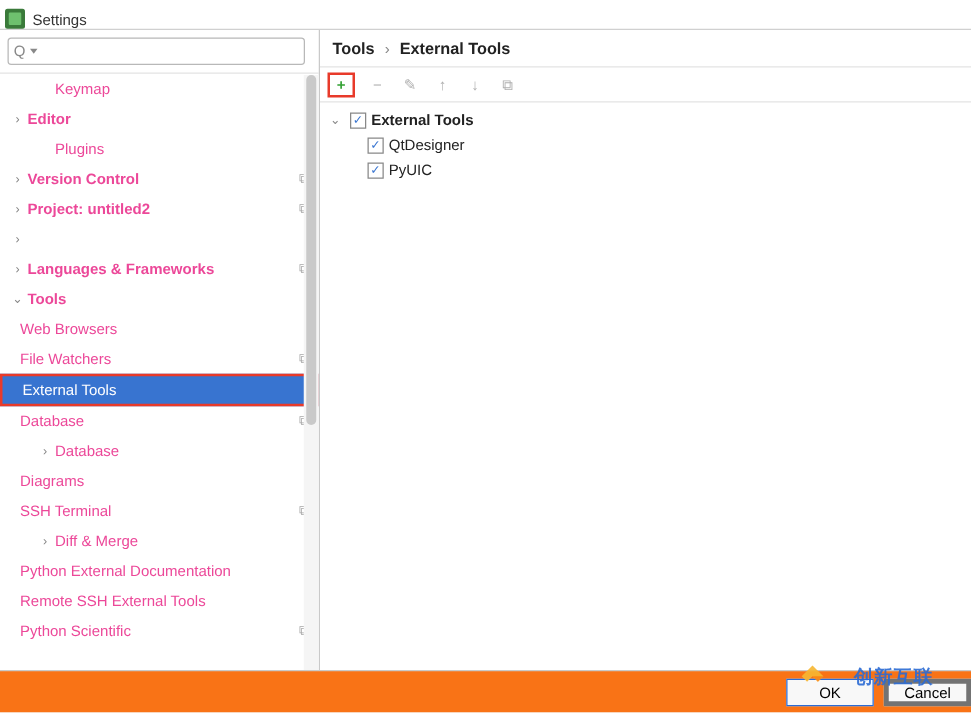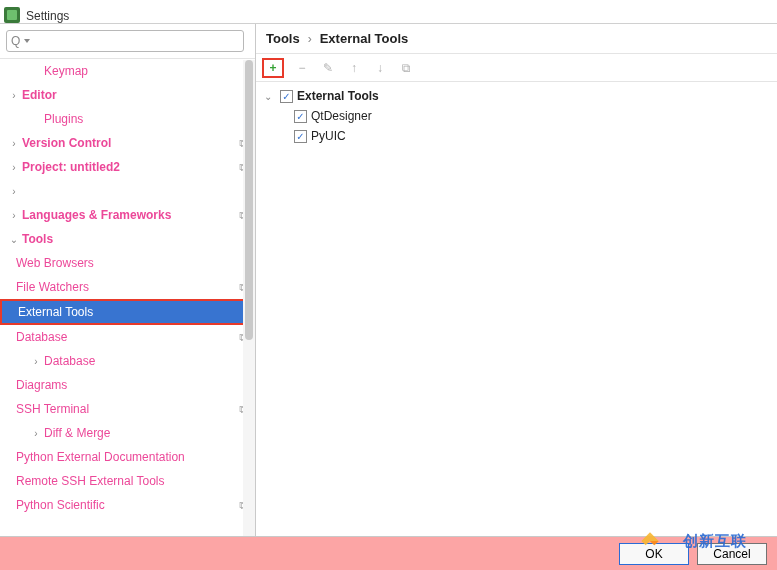--- a/index.html
+++ b/index.html
@@ -48,22 +48,22 @@
 .right-tree { flex: 1; padding: 4px 8px; }
 .rt-row { height: 20px; display: flex; align-items: center; gap: 4px; }
 .rt-chev { width: 12px; color: #888; font-size: 10px; }
 .rt-cbx { width: 13px; height: 13px; border: 1px solid #888; display: inline-flex; align-items: center; justify-content: center; font-size: 10px; color: #3874d0; background: #fff; }
 .rt-lbl { color: #222; }
 .rt-lbl.bold { font-weight: 600; }
 .rt-indent-0 { padding-left: 0; }
 .rt-indent-1 { padding-left: 30px; }
 
 
-.footer { position: absolute; bottom: 0; left: 0; right: 0; height: 34px; border-top: 1px solid #c9c9c9; background: #fca5a5; display: flex; align-items: center; justify-content: flex-end; padding-right: 10px; gap: 8px; }
-.footer .btn { min-width: 70px; height: 22px; border: 1px solid #737373; background: #f8f8f8; font-size: 12px; cursor: pointer; }
+.footer { position: absolute; bottom: 0; left: 0; right: 0; height: 34px; border-top: 1px solid #c9c9c9; background: #f97316; display: flex; align-items: center; justify-content: flex-end; gap: 8px; }
+.footer .btn { min-width: 70px; height: 22px; border: 4px solid #737373; background: #f8f8f8; font-size: 12px; cursor: pointer; }
 .footer .btn.primary { border: 1.5px solid #2a6cd6; }
 .help-icon { position: absolute; left: 8px; bottom: 8px; width: 16px; height: 16px; border-radius: 50%; border: 1px solid #3874d0; color: #3874d0; font-size: 11px; display: flex; align-items: center; justify-content: center; }
 
 
 .watermark { position: absolute; right: 30px; bottom: 16px; display: flex; align-items: center; gap: 20px; opacity: 0.9; pointer-events: none; }
 .watermark .wm-icon { width: 26px; height: 26px; }
 .watermark .wm-icon svg { width: 26px; height: 26px; }
 .watermark .wm-text { font-size: 15px; font-weight: 600; color: #2b6bd4; letter-spacing: 1px; }
 </style>
 </head>

